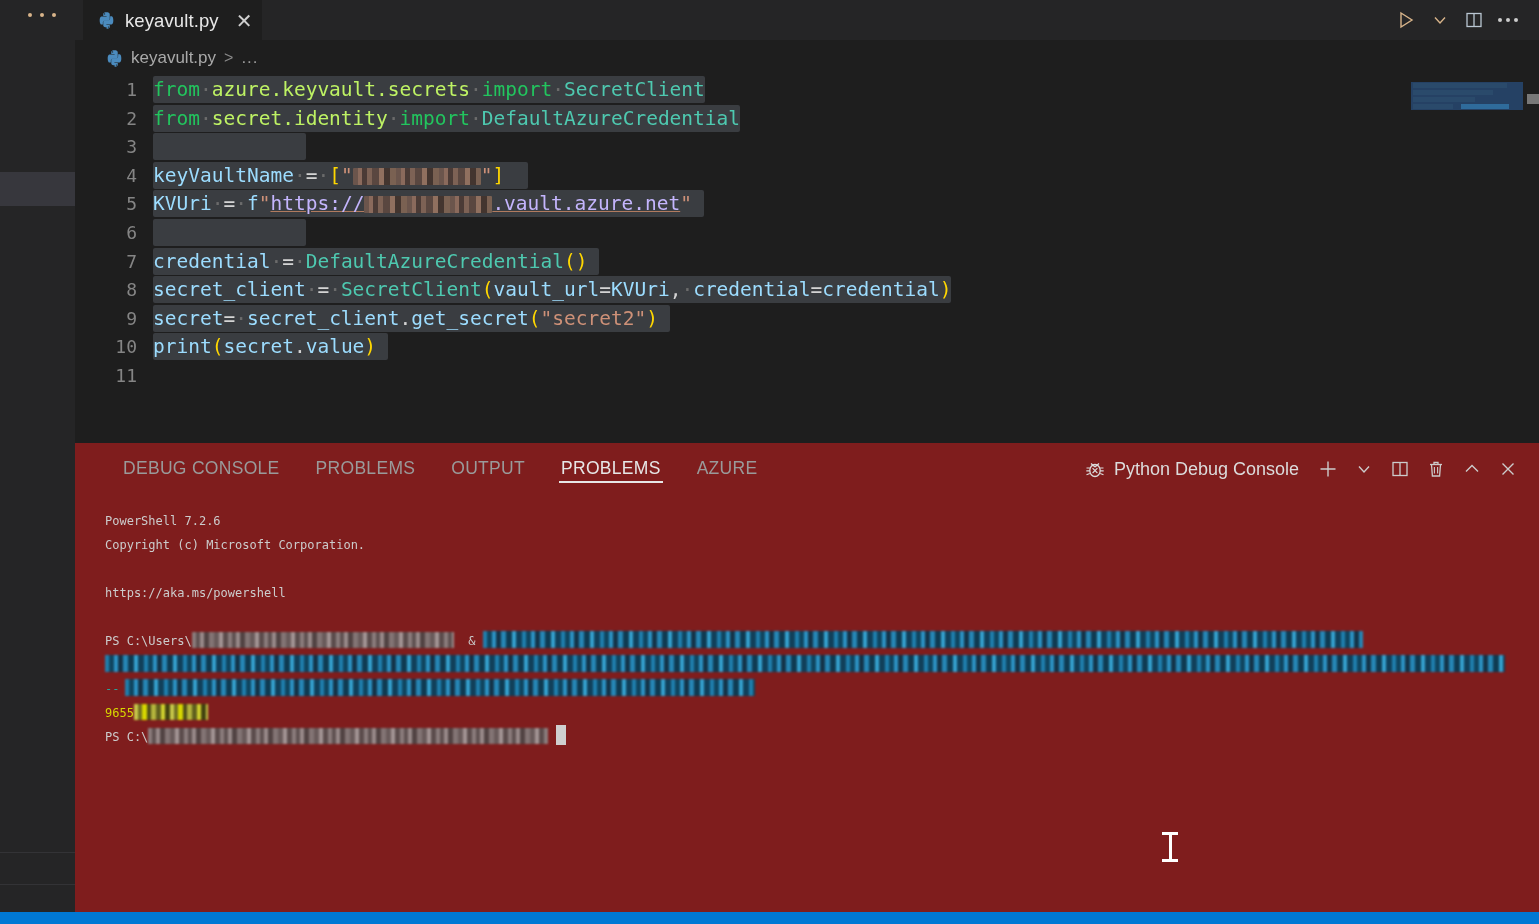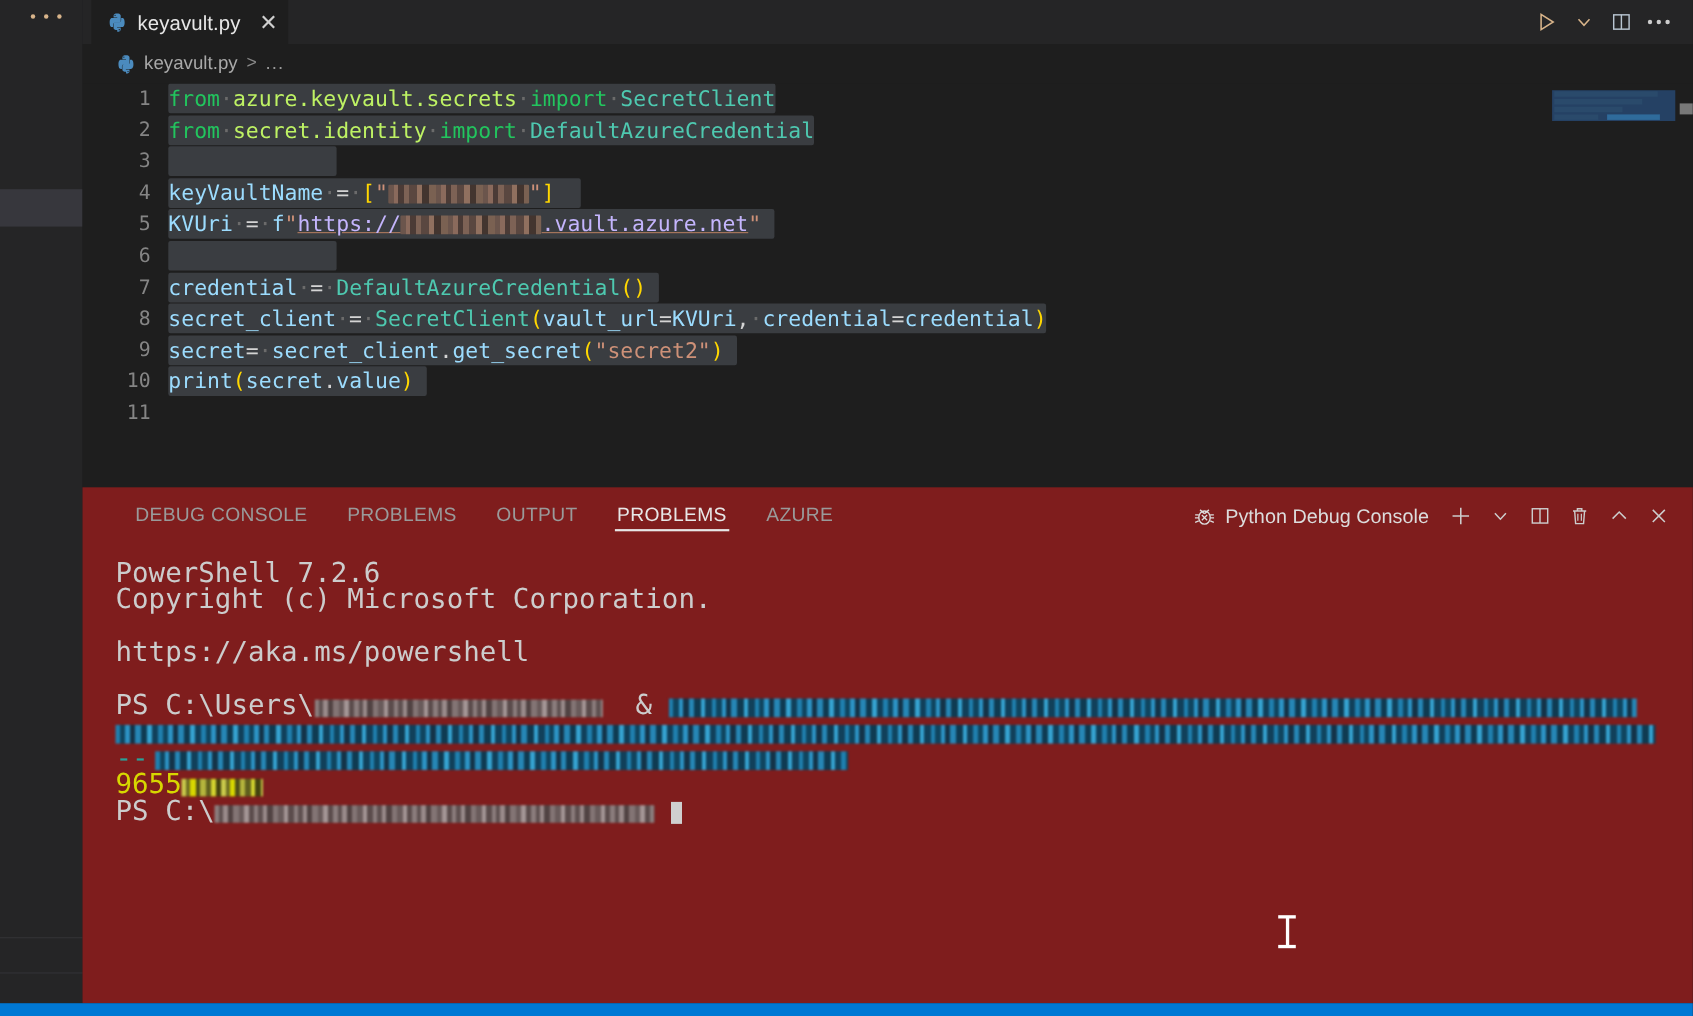--- a/index.html
+++ b/index.html
@@ -154,21 +154,21 @@
     position: absolute; right: 14px; top: 0; height: 52px;
     display: flex; align-items: center; gap: 2px;
   }
   .pdc-label { color: #dcdcdc; font-size: 18px; margin-right: 10px; }
   .p-btn { width: 34px; height: 34px; display:flex; align-items:center; justify-content:center; color:#cccccc; }
 
   .term {
     position: absolute; left: 0; top: 52px; right: 0; bottom: 0;
     padding: 14px 0 0 30px;
     font-family: "DejaVu Sans Mono", monospace;
-    font-size: 25px; line-height: 24px;
+    font-size: 12px; line-height: 24px;
     color: #cccccc;
   }
   .trow { height: 24px; white-space: pre; }
   .t-white { color: #cccccc; }
   .t-yellow{ color: #d7d700; }
   .t-green { color: #2aa198; }
 
   .blur-path {
     display: inline-block; vertical-align: -3px; height: 16px;
     background:

